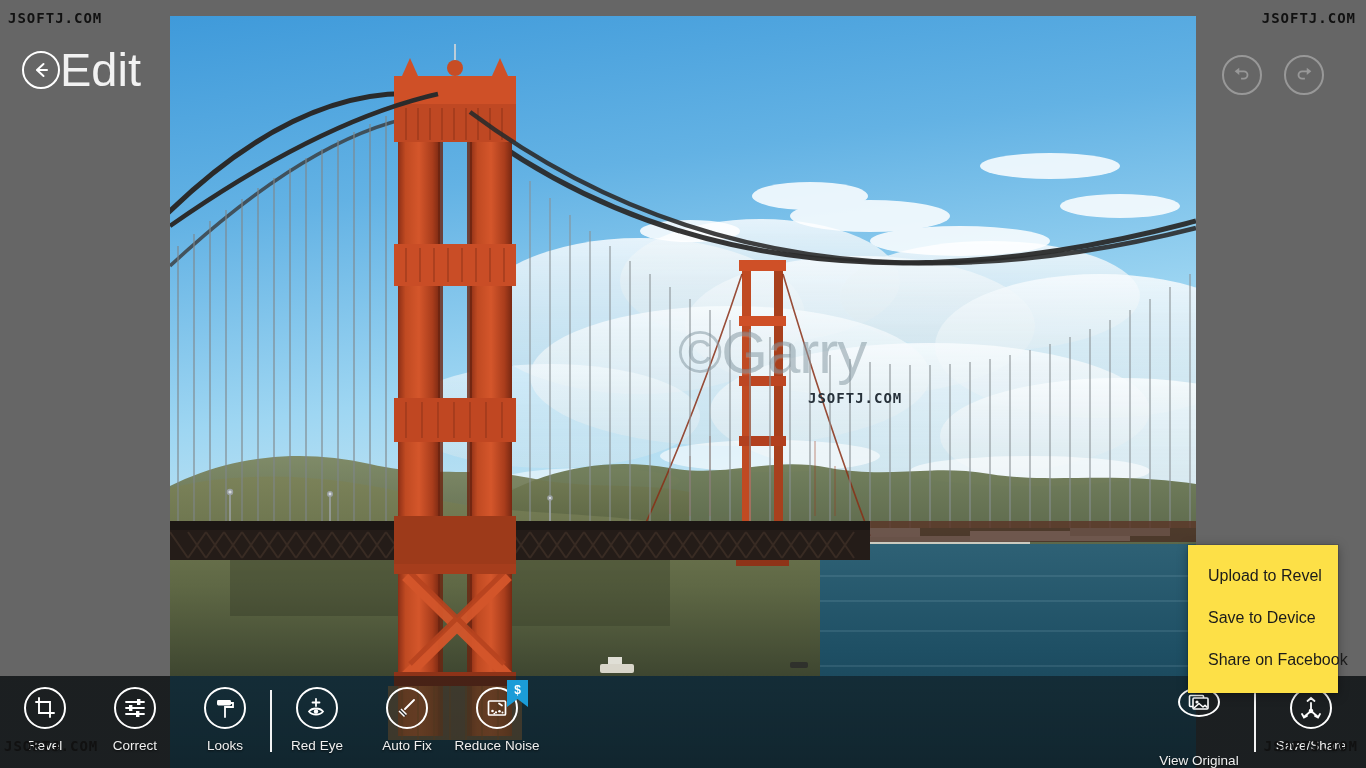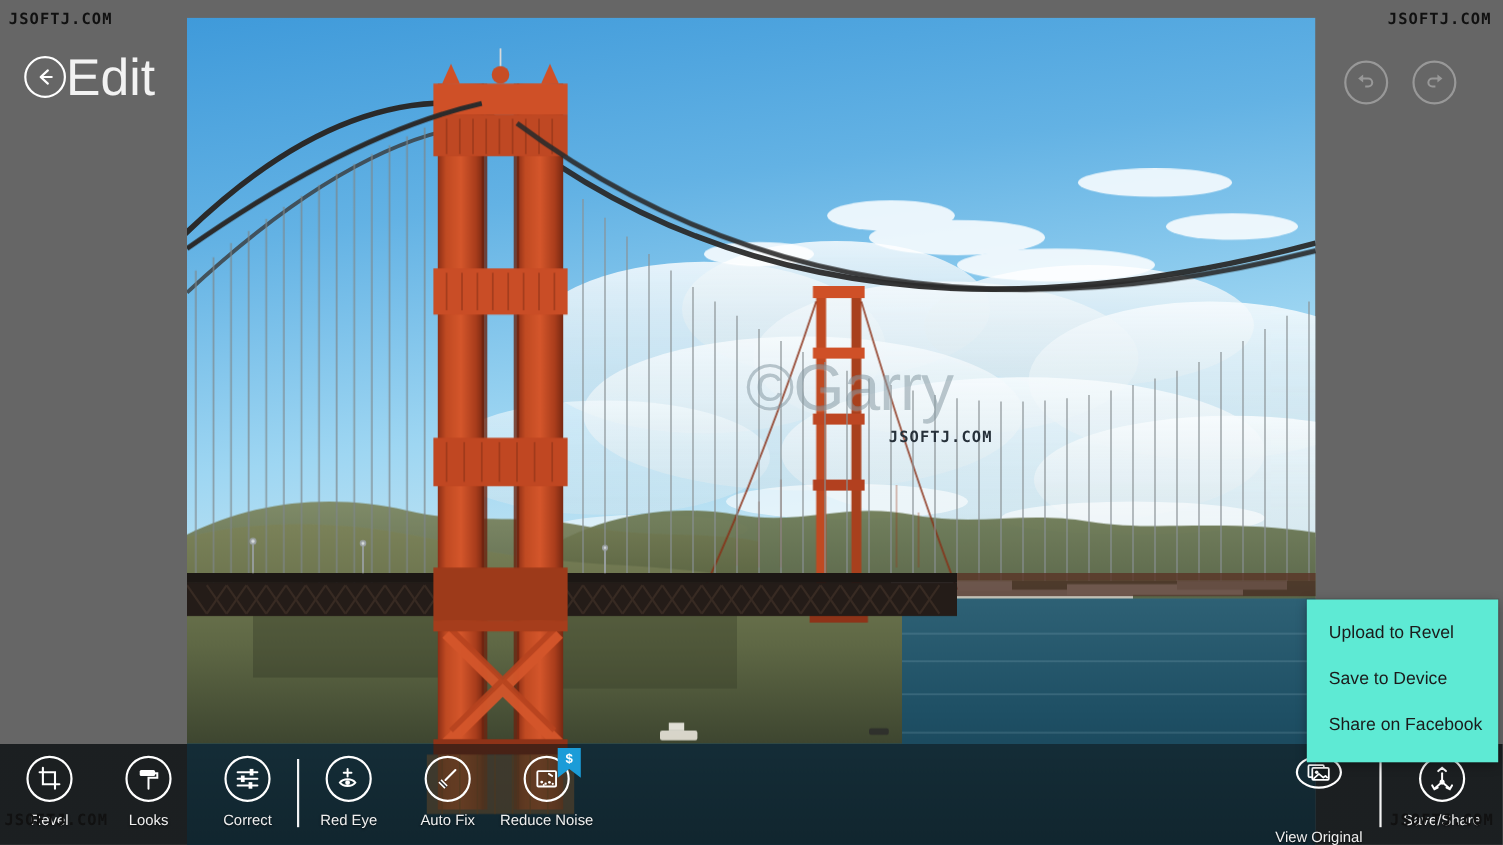--- a/index.html
+++ b/index.html
@@ -128,22 +128,22 @@
     position:absolute;
     right:14px; top:4px;
     width:21px; height:27px;
     z-index:4;
   }
 
   
   .menu {
     position:absolute;
     left:1188px; top:545px;
-    width:174px;
-    background:#5eead4;
+    width:150px;
+    background:#fde047;
     box-shadow:0 0 0 1px rgba(0,0,0,.12), 0 2px 10px rgba(0,0,0,.35);
     z-index:70;
     padding:10px 0 12px 0;
   }
   .menu-item {
     padding:12px 0 12px 20px;
     font-size:16px;
     color:#1b1b1b;
     cursor:pointer;
     white-space:nowrap;
@@ -493,39 +493,39 @@
             <path d="M6 2 V17 H21"></path>
             <path d="M3 6 H17 V21"></path>
           </svg>
         </span>
         <span class="lbl">Revel</span>
       </div>
 
       <div class="tool">
         <span class="ico">
           <svg width="24" height="24" viewBox="0 0 24 24" fill="none" stroke="#ffffff" stroke-width="1.8" stroke-linecap="round">
-            <rect x="4" y="4" width="14" height="5.5" rx="1.4" fill="#ffffff" stroke="none"></rect>
-            <path d="M18 7 H20 V11 H12 V21"></path>
-          </svg>
-        </span>
-        <span class="lbl">Looks</span>
-      </div>
-
-      <div class="tool">
-        <span class="ico">
-          <svg width="24" height="24" viewBox="0 0 24 24" fill="none" stroke="#ffffff" stroke-width="1.8" stroke-linecap="round">
             <line x1="3" y1="6" x2="21" y2="6"></line>
             <line x1="3" y1="12" x2="21" y2="12"></line>
             <line x1="3" y1="18" x2="21" y2="18"></line>
             <rect x="14" y="3" width="3.4" height="6" fill="#ffffff" stroke="none"></rect>
             <rect x="6" y="9" width="3.4" height="6" fill="#ffffff" stroke="none"></rect>
             <rect x="13" y="15" width="3.4" height="6" fill="#ffffff" stroke="none"></rect>
           </svg>
         </span>
         <span class="lbl">Correct</span>
+      </div>
+
+      <div class="tool">
+        <span class="ico">
+          <svg width="24" height="24" viewBox="0 0 24 24" fill="none" stroke="#ffffff" stroke-width="1.8" stroke-linecap="round">
+            <rect x="4" y="4" width="14" height="5.5" rx="1.4" fill="#ffffff" stroke="none"></rect>
+            <path d="M18 7 H20 V11 H12 V21"></path>
+          </svg>
+        </span>
+        <span class="lbl">Looks</span>
       </div>
 
       <div class="divider"></div>
 
       <div class="tool">
         <span class="ico">
           <svg width="24" height="24" viewBox="0 0 24 24" fill="none" stroke="#ffffff" stroke-width="1.8" stroke-linecap="round">
             <line x1="11" y1="3" x2="11" y2="10"></line>
             <line x1="7.5" y1="6.5" x2="14.5" y2="6.5"></line>
             <path d="M4 15.5 C7 11.5 15 11.5 18 15.5 C15 19.5 7 19.5 4 15.5 Z"></path>

